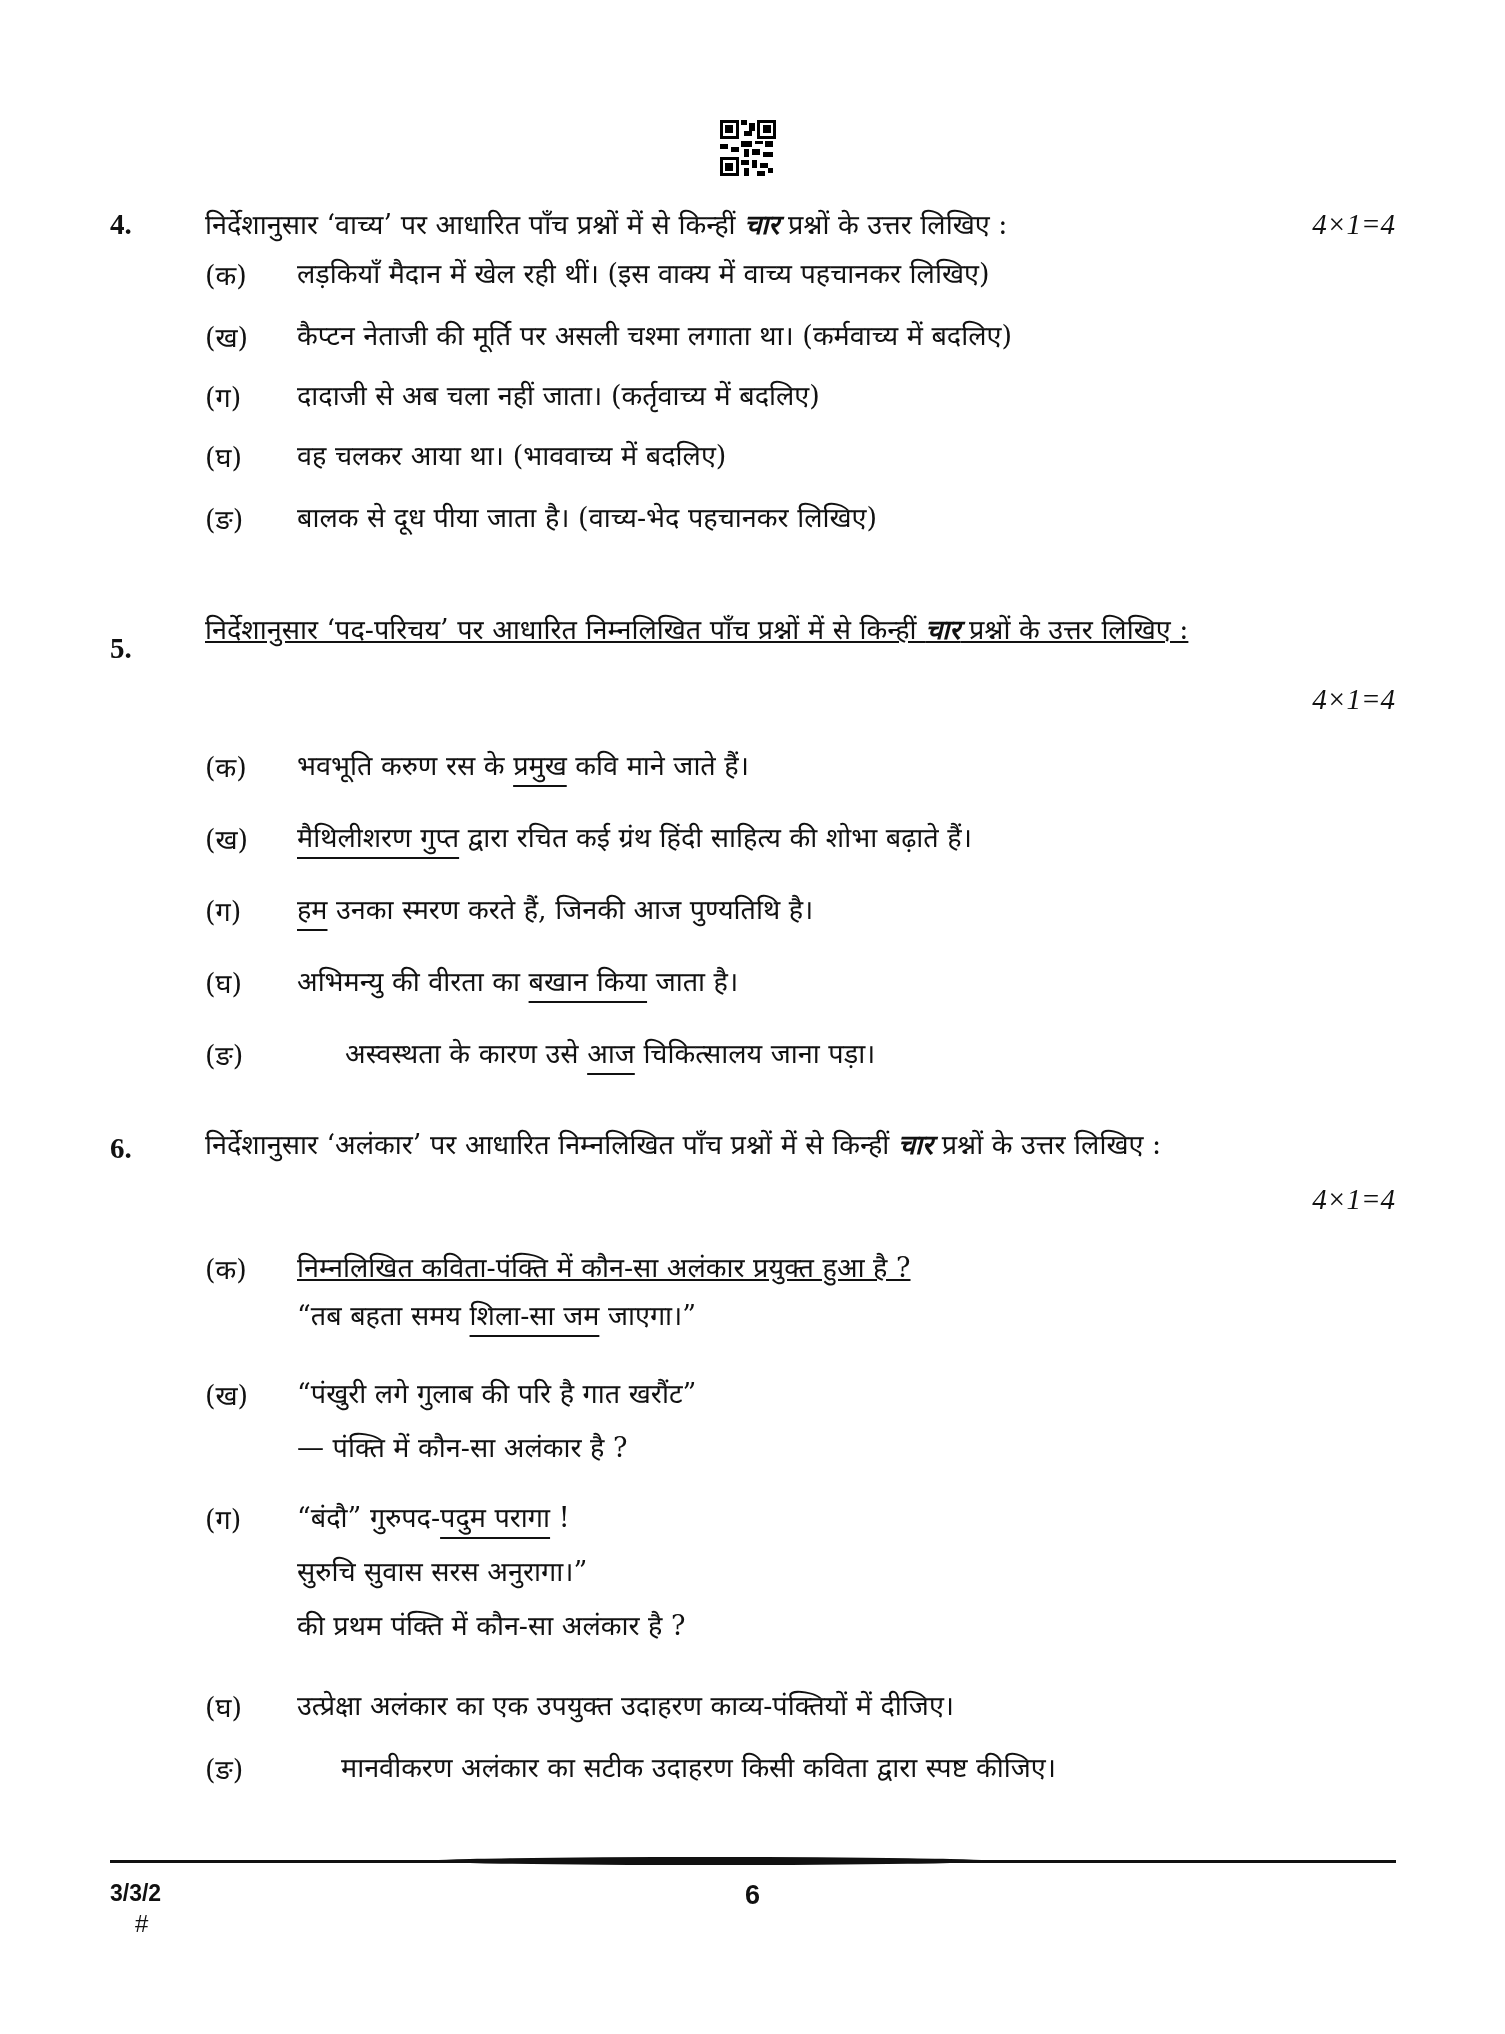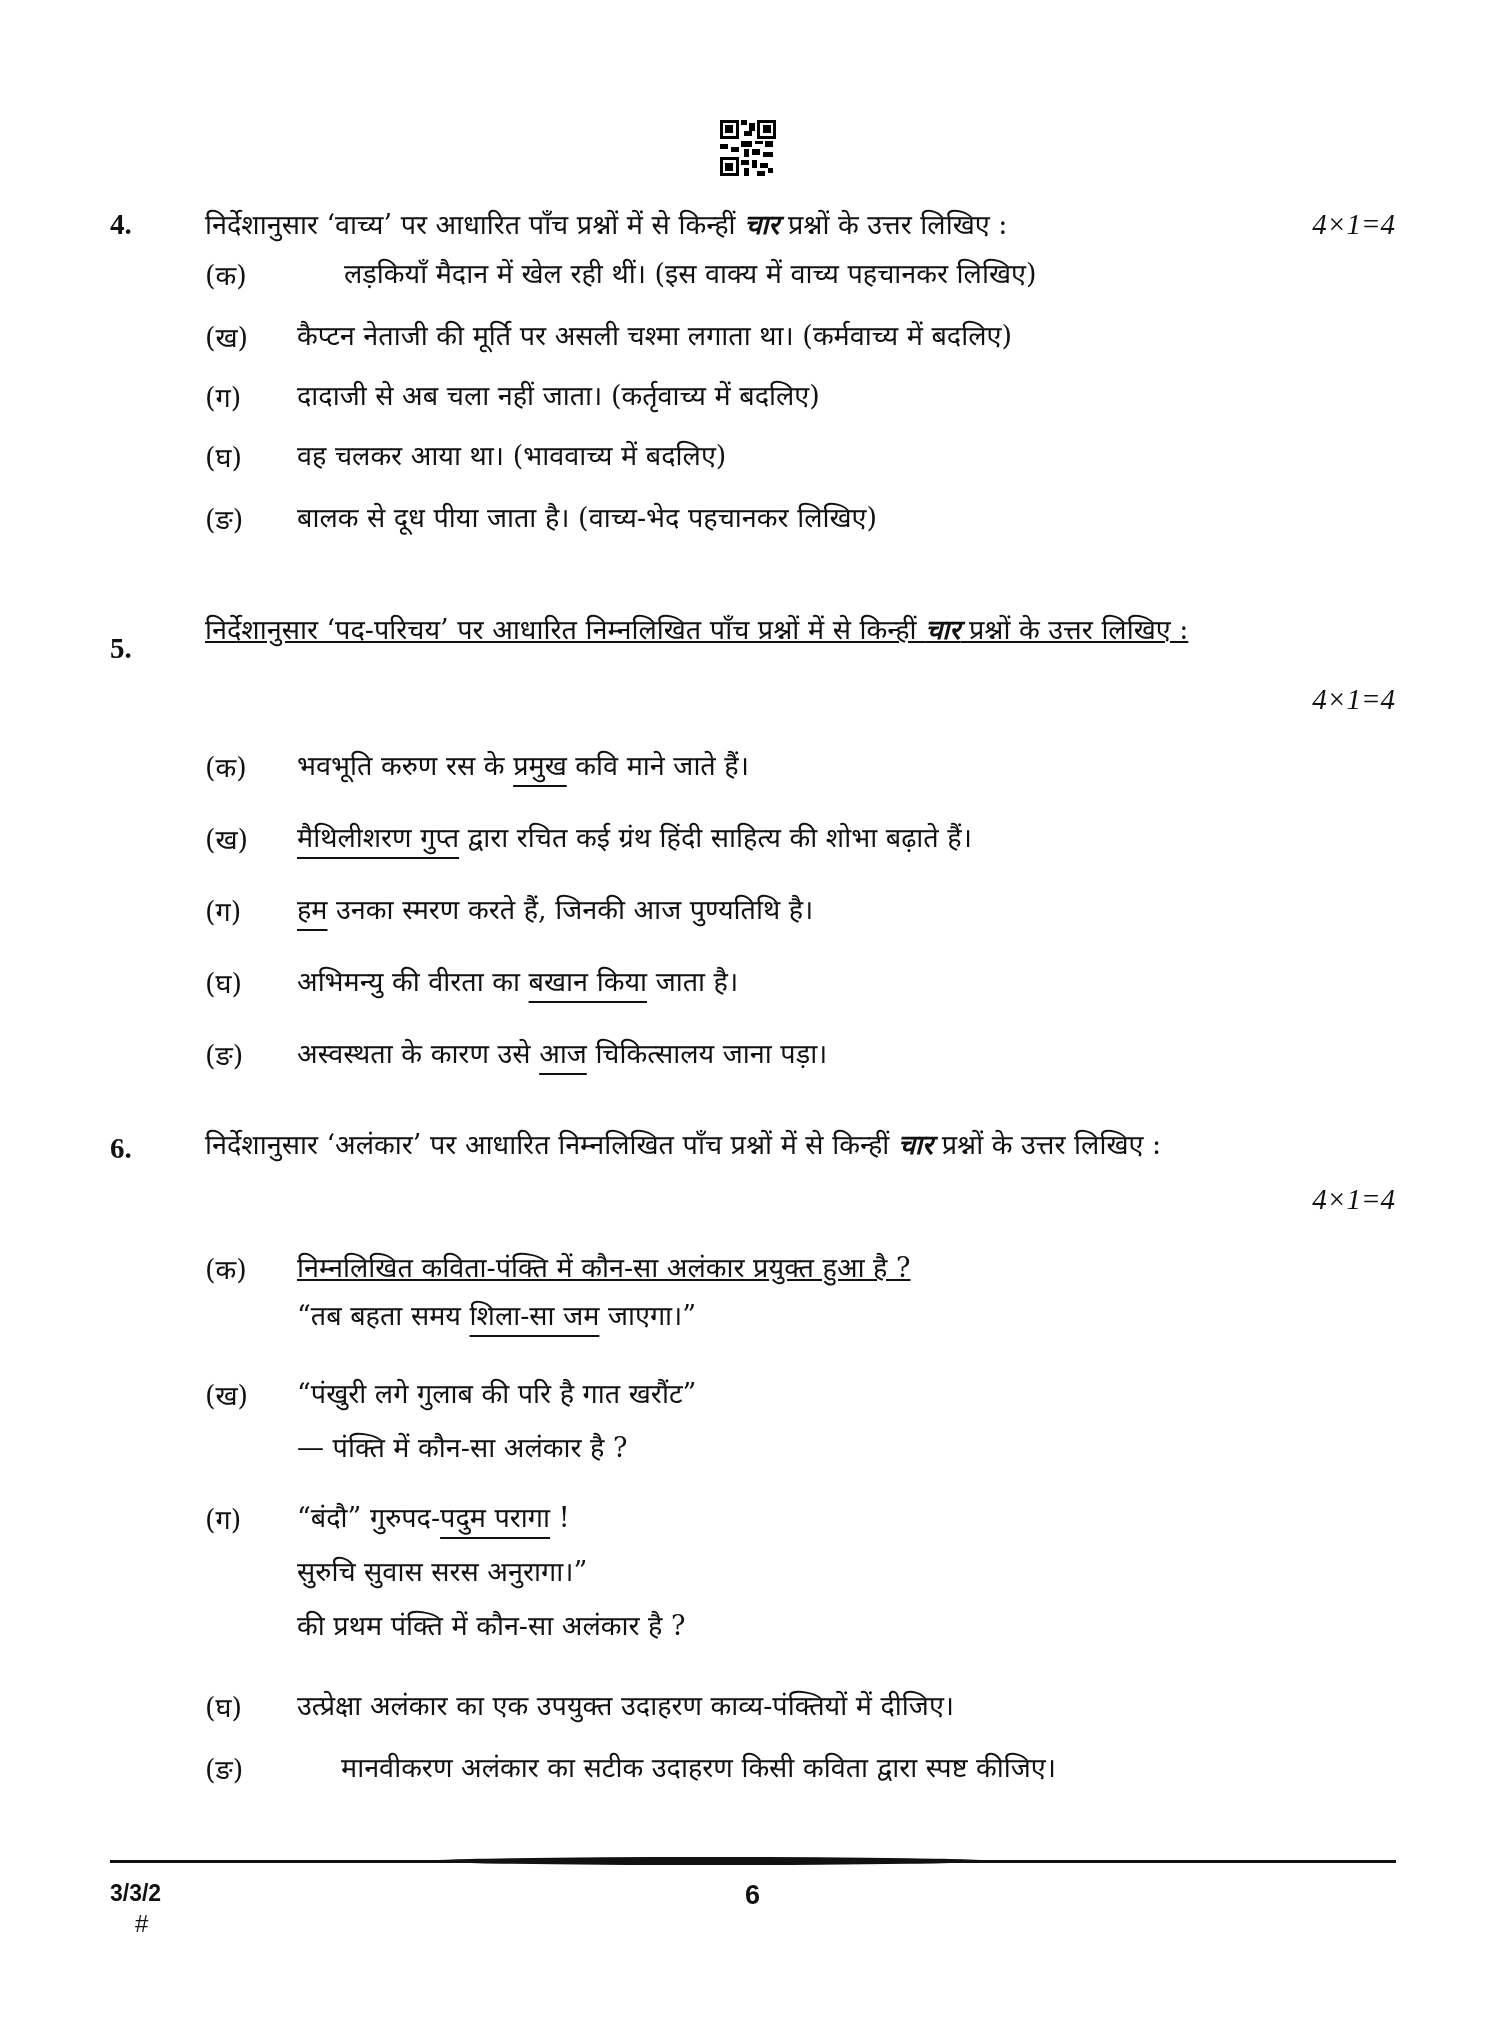--- a/index.html
+++ b/index.html
@@ -142,21 +142,21 @@
     <rect x="18" y="18" width="2" height="2" fill="#000"></rect>
 </svg>
 
 <div>
   <span class="q-num" style="top:208px;">4.</span>
   <div class="q-text" style="top:196px;"><span>निर्देशानुसार ‘वाच्य’ पर आधारित पाँच प्रश्नों में से किन्हीं </span><b>चार</b><span> प्रश्नों के उत्तर लिखिए :</span></div>
   <span class="marks" style="top:208px;">4×1=4</span>
 
   <div class="sub" style="top:256px;">
     <span class="sub-label">(क)</span>
-    <span class="sub-text" style="top:-8px;margin-left:47px;">लड़कियाँ मैदान में खेल रही थीं। (इस वाक्य में वाच्य पहचानकर लिखिए)</span>
+    <span class="sub-text" style="top:-8px;">लड़कियाँ मैदान में खेल रही थीं। (इस वाक्य में वाच्य पहचानकर लिखिए)</span>
   </div>
   <div class="sub" style="top:318px;">
     <span class="sub-label">(ख)</span>
     <span class="sub-text" style="top:-8px;">कैप्टन नेताजी की मूर्ति पर असली चश्मा लगाता था। (कर्मवाच्य में बदलिए)</span>
   </div>
   <div class="sub" style="top:378px;">
     <span class="sub-label">(ग)</span>
     <span class="sub-text" style="top:-8px;">दादाजी से अब चला नहीं जाता। (कर्तृवाच्य में बदलिए)</span>
   </div>
   <div class="sub" style="top:438px;">
@@ -185,21 +185,21 @@
   <div class="sub" style="top:892px;">
     <span class="sub-label">(ग)</span>
     <span class="sub-text" style="top:-8px;"><span></span><span class="ul">हम</span><span> उनका स्मरण करते हैं, जिनकी आज पुण्यतिथि है।</span></span>
   </div>
   <div class="sub" style="top:964px;">
     <span class="sub-label">(घ)</span>
     <span class="sub-text" style="top:-8px;text-align:center;"><span>अभिमन्यु की वीरता का </span><span class="ul">बखान किया</span><span> जाता है।</span></span>
   </div>
   <div class="sub" style="top:1036px;">
     <span class="sub-label">(ङ)</span>
-    <span class="sub-text" style="top:-8px;"><span>अस्वस्थता के कारण उसे </span><span class="ul">आज</span><span> चिकित्सालय जाना पड़ा।</span></span>
+    <span class="sub-text" style="top:-8px;margin-left:48px;"><span>अस्वस्थता के कारण उसे </span><span class="ul">आज</span><span> चिकित्सालय जाना पड़ा।</span></span>
   </div>
 </div>
 
 <div>
   <span class="q-num" style="top:1132px;">6.</span>
   <div class="q-text" style="top:1116px;"><span>निर्देशानुसार ‘अलंकार’ पर आधारित निम्नलिखित पाँच प्रश्नों में से किन्हीं </span><b>चार</b><span> प्रश्नों के उत्तर लिखिए :</span></div>
   <span class="marks" style="top:1183px;">4×1=4</span>
 
   <div class="sub" style="top:1250px;">
     <span class="sub-label">(क)</span>

